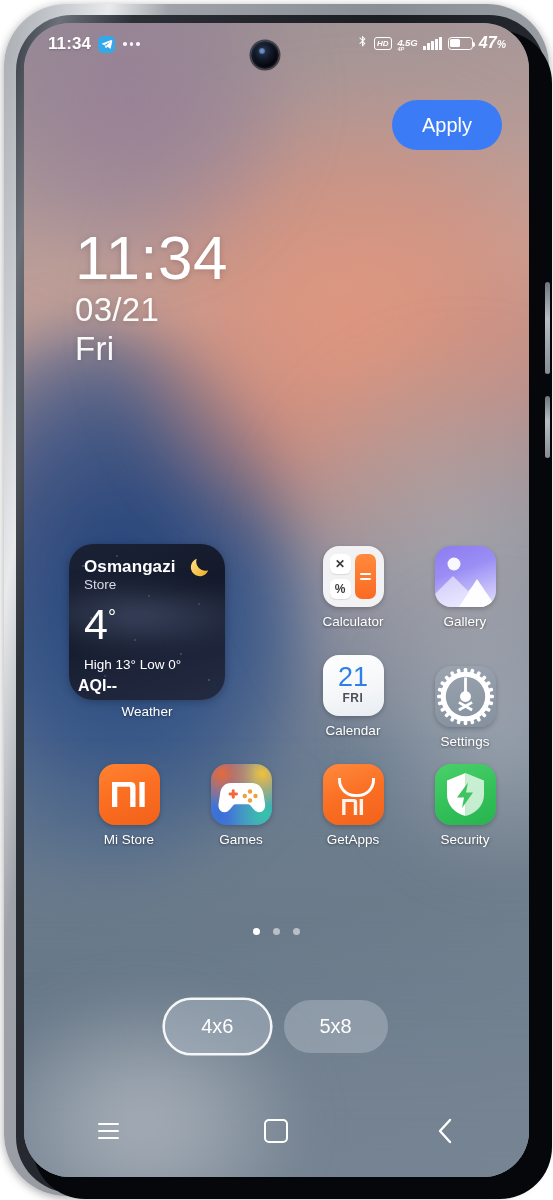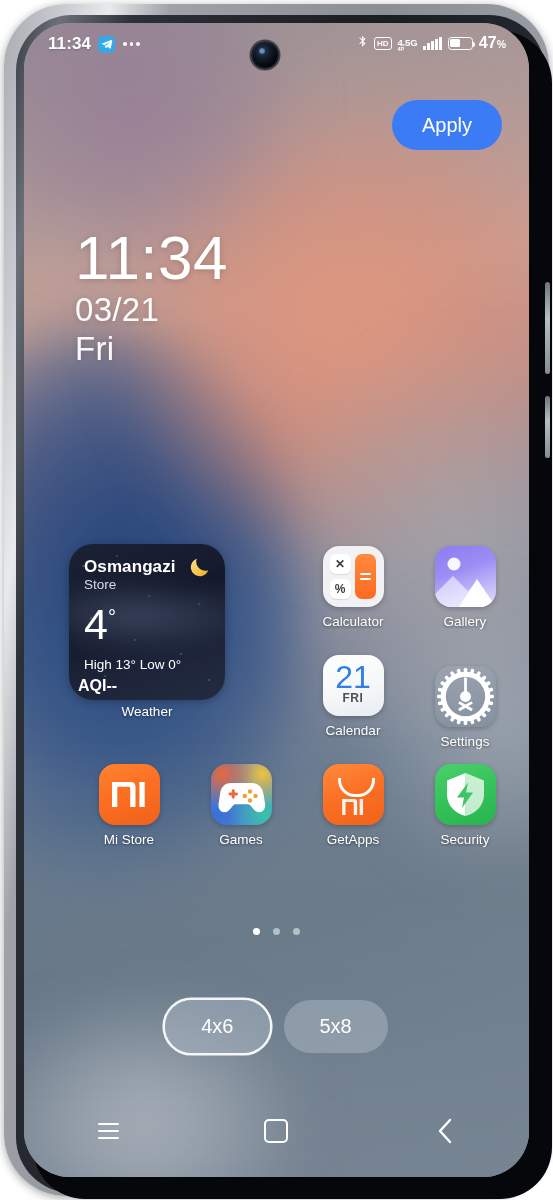--- a/index.html
+++ b/index.html
@@ -60,21 +60,21 @@
     background:radial-gradient(ellipse at 50% 50%, rgba(188,190,194,.55) 0%, rgba(188,190,194,0) 72%);
     filter:blur(26px);}
 
   
   #statusbar{position:absolute;left:0;top:0;width:505px;height:48px;color:#fff;}
   .sb-left{position:absolute;left:24px;top:11px;display:flex;align-items:center;gap:7px;}
   .sb-time{font-size:17px;font-weight:600;letter-spacing:.1px;text-shadow:0 1px 2px rgba(0,0,0,.2);}
   .tg-icon{width:17px;height:17px;border-radius:5px;background:#34a8e8;display:flex;align-items:center;justify-content:center;}
   .sb-dots{display:flex;gap:3px;align-items:center;margin-left:1px;}
   .sb-dots i{width:3.5px;height:3.5px;border-radius:50%;background:rgba(255,255,255,.92);display:block;}
-  .sb-right{position:absolute;right:23px;top:10px;display:flex;align-items:center;gap:6px;}
+  .sb-right{position:absolute;right:23px;top:10px;display:flex;align-items:center;gap:6px;font-style:italic;}
   .hd-badge{border:1.6px solid #fff;border-radius:3px;font-size:8px;font-weight:700;padding:0 2px;line-height:11px;height:11px;display:flex;align-items:center;}
   .net{display:flex;flex-direction:column;align-items:flex-end;line-height:1;position:relative;}
   .net-txt{font-size:9.5px;font-weight:700;letter-spacing:-.2px;}
   .net-sub{font-size:5.5px;font-weight:700;position:absolute;left:0;top:9px;opacity:.95;}
   .bars{display:flex;align-items:flex-end;gap:1.4px;height:13px;}
   .bars b{width:2.6px;background:#fff;display:block;border-radius:.5px;}
   .batt{width:25px;height:13px;border:1.6px solid #fff;border-radius:3.5px;position:relative;display:flex;align-items:center;padding:1.6px;box-sizing:border-box;}
   .batt:after{content:"";position:absolute;right:-3.4px;top:4px;width:2px;height:5px;background:#fff;border-radius:0 2px 2px 0;}
   .batt i{display:block;height:100%;background:#fff;border-radius:1.5px;width:47%;}
   .sb-pct{font-size:16px;font-weight:600;}
@@ -149,21 +149,21 @@
   .calc-orange{position:absolute;right:8px;top:8px;width:21px;height:45px;border-radius:7px;
     background:linear-gradient(180deg,#ff8a3d,#fb6a22);display:flex;align-items:center;justify-content:center;}
   .eqsign{display:flex;flex-direction:column;gap:3px;}
   .eqsign i{display:block;width:11px;height:2.2px;background:#fff;border-radius:2px;}
 
   
   .ic-gal{background:linear-gradient(160deg,#8b7cf0 0%,#9a8ef5 40%,#c6bffa 75%,#e4e0fd 100%);}
 
   
   .ic-cal{background:linear-gradient(165deg,#ffffff 0%,#f4f6f8 60%,#e8ecf1 100%);}
-  .cal-num{position:absolute;left:0;right:0;top:7px;text-align:center;font-size:32px;font-weight:400;color:#2f7fe8;line-height:30px;}
+  .cal-num{position:absolute;left:0;right:0;top:7px;text-align:center;font-size:27px;font-weight:400;color:#2f7fe8;line-height:30px;}
   .cal-day{position:absolute;left:0;right:0;top:36px;text-align:center;font-size:12px;font-weight:700;color:#4b5158;letter-spacing:.6px;}
 
   
   .ic-set{background:linear-gradient(160deg,rgba(160,170,182,.60),rgba(120,134,150,.55));}
 
   
   .ic-mi{background:linear-gradient(160deg,#ff8330 0%,#fb6f23 45%,#f2611a 100%);display:flex;align-items:center;justify-content:center;}
 
   
   .ic-game{background:

